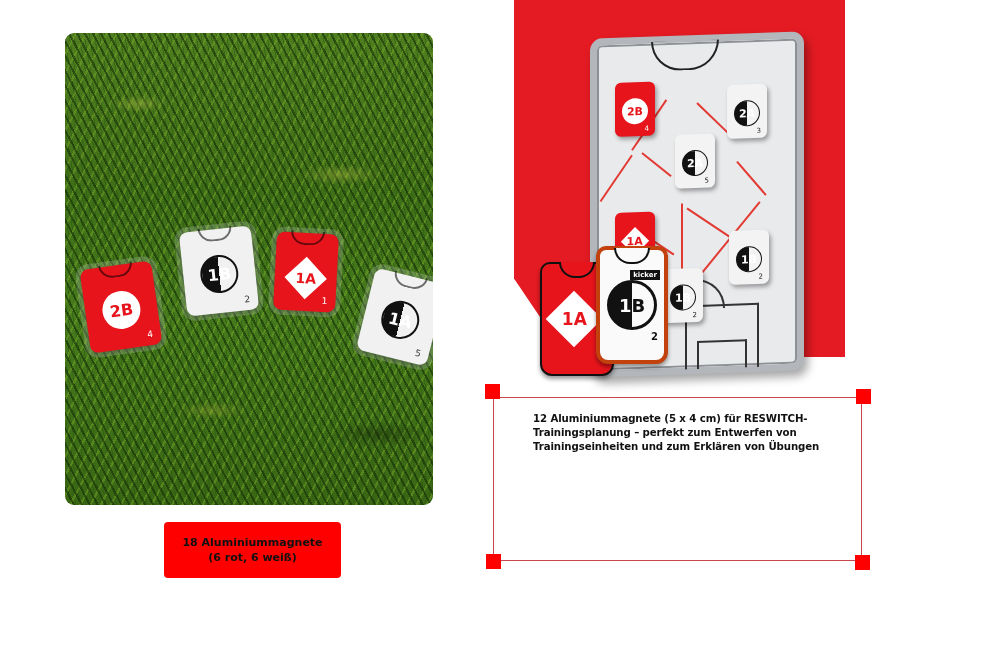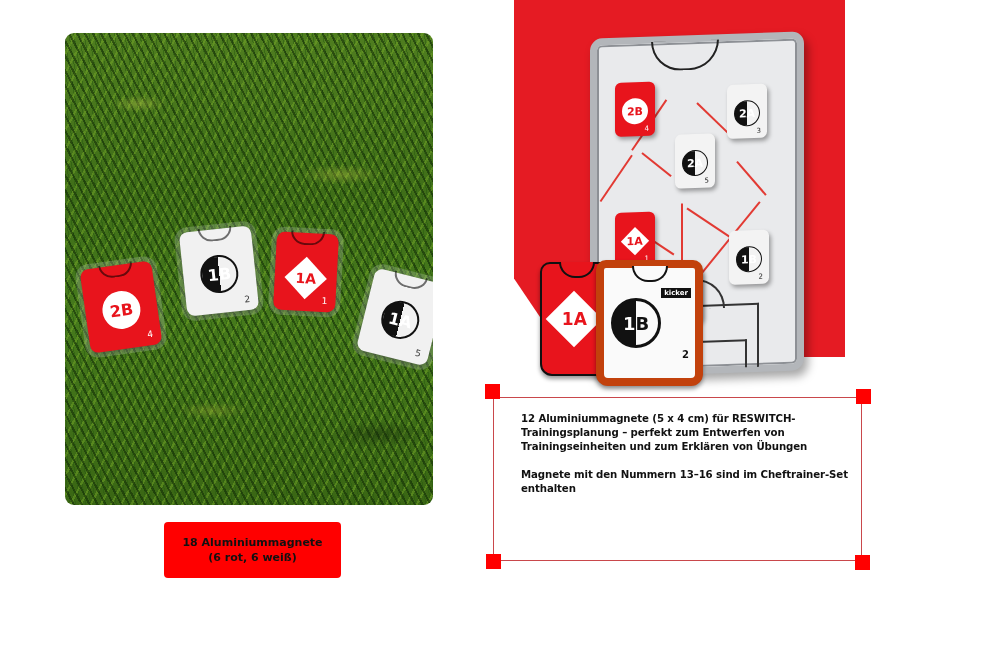--- a/index.html
+++ b/index.html
@@ -97,21 +97,21 @@
   .bmag .b.dia { border-radius:0; width:20px; height:20px; transform:rotate(45deg); background:#fff; }
   .bmag .b.dia span { transform:rotate(-45deg); color:#e8141c; }
   .bmag .n { position:absolute; right:6px; bottom:3px; font-size:7px; color:#222; }
   .bmag.red .n { color:#fff; }
 
   .bib {
     position:absolute; width:70px; height:110px; border-radius:10px 10px 12px 12px;
     box-shadow:0 3px 4px rgba(0,0,0,.4);
   }
   .bib.red { left:540px; top:262px; background:#e8141c; border:2px solid #111; }
-  .bib.white { left:596px; top:260px; width:64px; background:#fafafa; border:8px solid #c2410c;padding-left:27px; }
+  .bib.white { left:596px; top:246px; width:64px; background:#fafafa; border:4px solid #c2410c; }
   .bib .neck { position:absolute; left:50%; top:-2px; width:32px; height:14px; transform:translateX(-50%); border:2px solid #111; border-top:none; border-radius:0 0 18px 18px; background:inherit; }
   .bib .kicker { position:absolute; right:4px; top:20px; background:#111; color:#fff; font-size:7px; font-weight:bold; padding:1px 3px; }
   .bib .big-dia {
     position:absolute; left:12px; top:35px; width:40px; height:40px; background:#fff; transform:rotate(45deg);
     display:flex; align-items:center; justify-content:center;
   }
   .bib .big-dia span { transform:rotate(-45deg); color:#e8141c; font-weight:bold; font-size:17px; }
   .bib .big-circ {
     position:absolute; left:7px; top:30px; width:50px; height:50px; border-radius:50%;
     background:linear-gradient(90deg,#111 50%,#fafafa 50%); border:3px solid #111; box-sizing:border-box;
@@ -124,21 +124,21 @@
   .frame {
     position:absolute; left:493px; top:397px; width:369px; height:164px;
     border:1.5px solid #c9474b; box-sizing:border-box;
   }
   .sq { position:absolute; width:15px; height:15px; background:#ff0000; }
   .info {
     position:absolute; left:517px; top:412px; width:345px;
     font-family:"DejaVu Sans", sans-serif; font-weight:bold; font-size:10.2px; line-height:14px;
     color:#111; letter-spacing:-0.1px;
   }
-  .info p { margin:0 0 14px 4px; }
+  .info p { margin:0 0 14px 16px; }
 </style>
 </head>
 <body>
 
 <div class="photo">
   <div class="mag red" style="left:20px;top:232px;transform:rotate(-8deg);">
     <div class="neck"></div>
     <div class="badge">2B</div>
     <div class="num">4</div>
   </div>
@@ -228,14 +228,13 @@
 </div>
 
 <div class="frame"></div>
 <div class="sq" style="left:485px;top:384px;"></div>
 <div class="sq" style="left:856px;top:389px;"></div>
 <div class="sq" style="left:486px;top:554px;"></div>
 <div class="sq" style="left:855px;top:555px;"></div>
 
 <div class="info">
   <p>12 Aluminiummagnete (5 x 4 cm) für RESWITCH-Trainingsplanung – perfekt zum Entwerfen von Trainingseinheiten und zum Erklären von Übungen</p>
-  <p>Magnete mit den Nummern 13–16 sind im Cheftrainer-Set enthalten</p>
 </div>
 
 </body></html>

